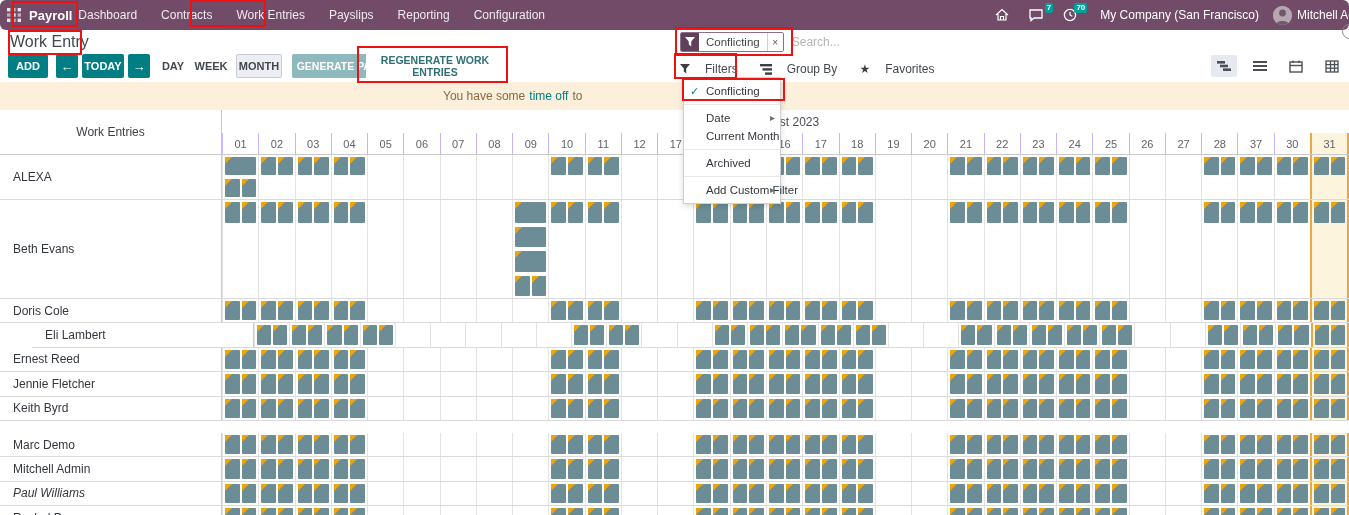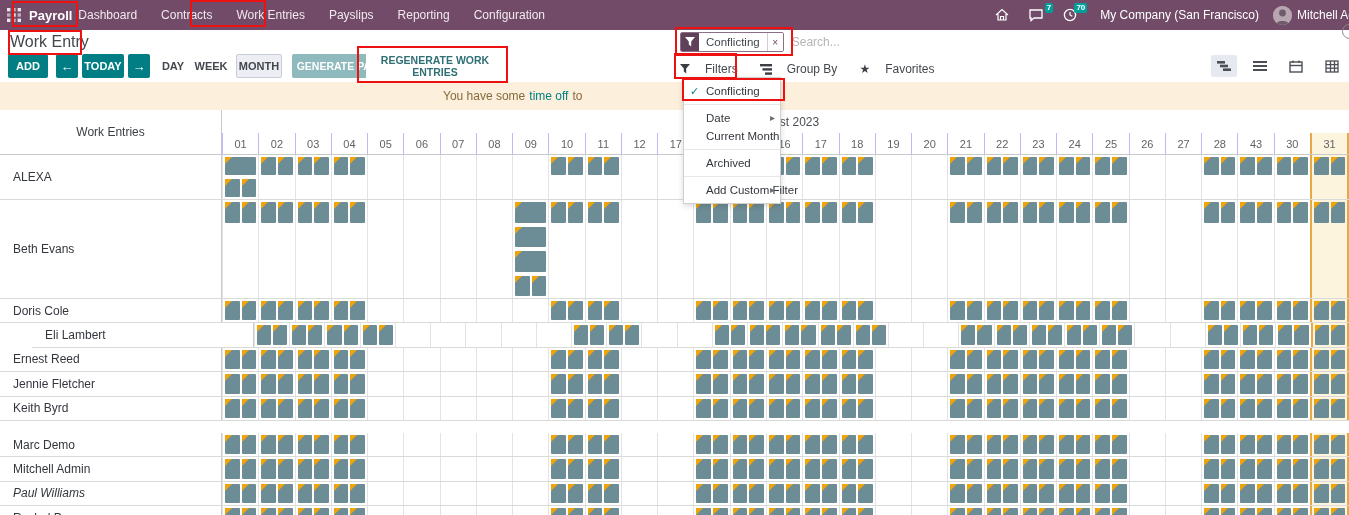--- a/index.html
+++ b/index.html
@@ -1,21 +1,21 @@
 <!DOCTYPE html>
 <html style="--nav-bg: #714b67; --accent: #017e84; --block: #6d8d96; --triangle: #f0a30a; --banner-bg: #fcefdb; --today-bg: #fdf4dd; --anno: #ee1111;"><head>
 <meta charset="utf-8">
 <style>
   * { margin:0; padding:0; box-sizing:border-box; }
   html,body { width:1349px; height:515px; overflow:hidden; position:relative;
               font-family:"Liberation Sans", sans-serif; background:#fff; }
 
   
   .topnav { position:absolute; top:0; left:0; width:1349px; height:30px;
-            background:var(--nav-bg,#714b67); display:flex; align-items:center; z-index:20; }
+            background:var(--nav-bg,#714b67); display:flex; align-items:center; z-index:20;border-radius:6px; }
   .apps-icon { margin-left:7px; width:14px; height:14px; }
   .brand { color:#fff; font-size:13px; font-weight:bold; margin-left:8px; }
   .navitems { display:flex; margin-left:6px; gap:24px; }
   .navitems span { color:#f2e9ef; font-size:12px; white-space:nowrap; cursor:pointer; }
   .systray { position:absolute; right:0; top:0; height:30px; display:flex; align-items:center; }
   .systray-icon { position:relative; margin-right:18px; width:16px; height:16px; }
   .badge { position:absolute; top:-4px; right:-9px; background:#00a09a; color:#fff;
            font-size:8px; line-height:10px; padding:0 2px; border-radius:2px; font-weight:bold; }
   .company { color:#fff; font-size:12px; margin:0 14px 0 4px; white-space:nowrap; }
   .avatar { width:19px; height:19px; border-radius:50%; background:#a3919d; overflow:hidden;
@@ -283,21 +283,21 @@
       <div class="dh-cell">19</div>
       <div class="dh-cell">20</div>
       <div class="dh-cell">21</div>
       <div class="dh-cell">22</div>
       <div class="dh-cell">23</div>
       <div class="dh-cell">24</div>
       <div class="dh-cell">25</div>
       <div class="dh-cell">26</div>
       <div class="dh-cell">27</div>
       <div class="dh-cell">28</div>
-      <div class="dh-cell">43</div>
+      <div class="dh-cell">37</div>
       <div class="dh-cell">30</div>
       <div class="dh-cell today">31</div>
     </div>
   <div class="g-rows">
       <div class="g-row" style="height: 45px;">
         <div class="g-label">ALEXA</div>
         <div class="g-body">
           <div class="g-line">
             <div class="g-cell">
               <div class="blk"></div>

